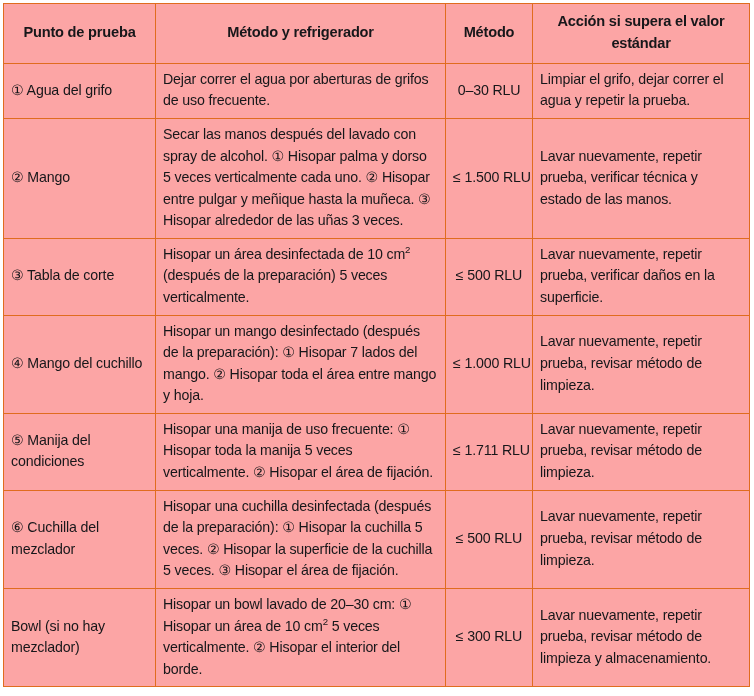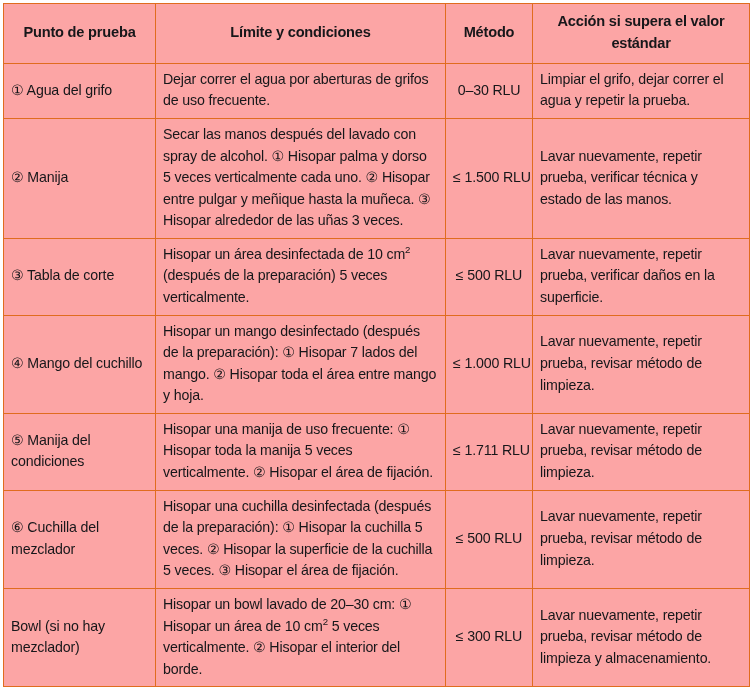--- a/index.html
+++ b/index.html
@@ -70,34 +70,34 @@
   <table class="hygiene-table">
     <colgroup>
       <col class="c-point">
       <col class="c-method">
       <col class="c-limit">
       <col class="c-action">
     </colgroup>
     <thead>
       <tr>
         <th>Punto de prueba</th>
-        <th>Límite y condiciones</th>
+        <th>Método y refrigerador</th>
         <th>Método</th>
         <th>Acción si supera el valor estándar</th>
       </tr>
     </thead>
     <tbody>
       <tr>
         <td class="point-cell">① Agua del grifo</td>
         <td class="method-cell">Dejar correr el agua por aberturas de grifos de uso frecuente.</td>
         <td class="limit-cell">0–30 RLU</td>
         <td class="action-cell">Limpiar el grifo, dejar correr el agua y repetir la prueba.</td>
       </tr>
       <tr>
-        <td class="point-cell">② Manija</td>
+        <td class="point-cell">② Mango</td>
         <td class="method-cell">Secar las manos después del lavado con spray de alcohol. ① Hisopar palma y dorso 5 veces verticalmente cada uno. ② Hisopar entre pulgar y meñique hasta la muñeca. ③ Hisopar alrededor de las uñas 3 veces.</td>
         <td class="limit-cell">≤ 1.500 RLU</td>
         <td class="action-cell">Lavar nuevamente, repetir prueba, verificar técnica y estado de las manos.</td>
       </tr>
       <tr>
         <td class="point-cell">③ Tabla de corte</td>
         <td class="method-cell"><span>Hisopar un área desinfectada de 10 cm</span><sup class="sup2">2</sup><span> (después de la preparación) 5 veces verticalmente.</span></td>
         <td class="limit-cell">≤ 500 RLU</td>
         <td class="action-cell">Lavar nuevamente, repetir prueba, verificar daños en la superficie.</td>
       </tr>

